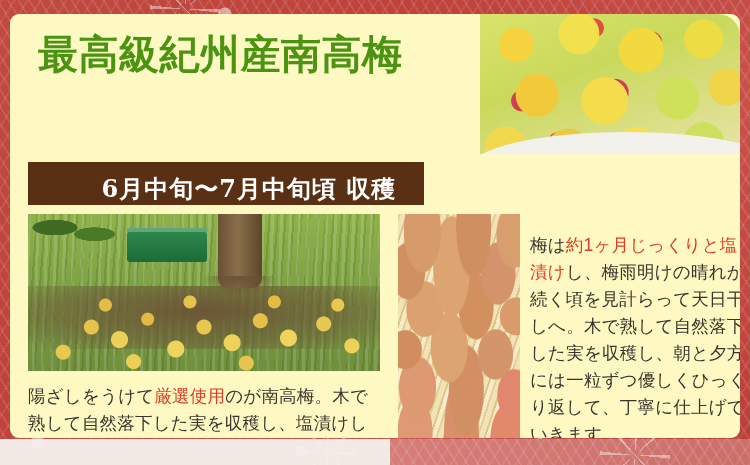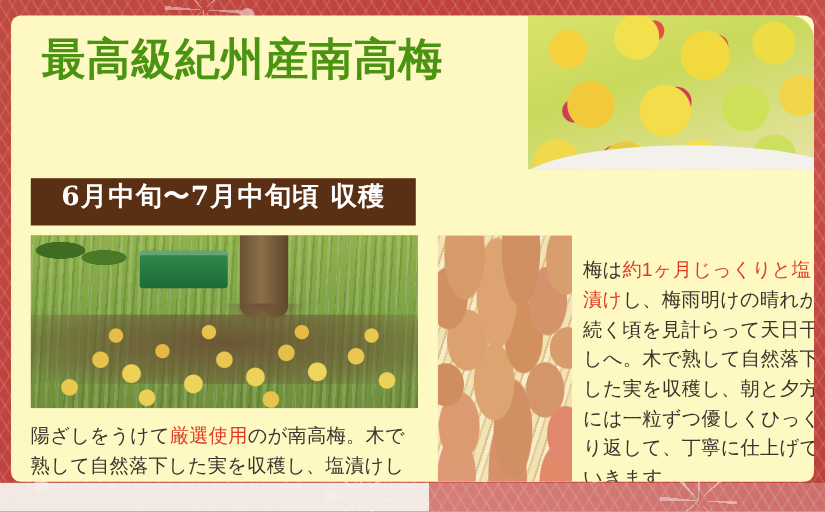--- a/index.html
+++ b/index.html
@@ -80,21 +80,21 @@
       radial-gradient(circle at 30% 92%, #dd4a44 0 10px, rgba(0,0,0,0) 11px),
       radial-gradient(circle at 60% 96%, #f4e054 0 21px, rgba(0,0,0,0) 22px),
       radial-gradient(circle at 86% 92%, #cde05e 0 20px, rgba(0,0,0,0) 21px),
       linear-gradient(160deg,#d9e36a,#c9d95c 40%,#e8e3a8 100%);
   }
   .hero .rim{position:absolute;left:-10px;bottom:-14px;width:120%;height:36px;
     background:#f3f1ec;border-radius:50%/100% 100% 0 0;}
 
   
   .bar{position:absolute;height:43px;background:#5a3014;display:flex;
-    align-items:flex-start;justify-content:center;}
+    align-items:flex-end;justify-content:center;padding-left:46px;}
   .bar-left{left:18px;top:148px;width:350px;}
   .bar-right{left:388px;top:148px;width:350px;}
   .bar-txt{font-family:"DejaVu Serif","Liberation Serif",serif;
     color:#fff;font-size:24px;font-weight:700;white-space:nowrap;letter-spacing:1px;}
 
   
   .col-left{position:absolute;left:18px;top:200px;width:352px;}
   .photo-orchard{width:352px;height:157px;overflow:hidden;position:relative;
     background:linear-gradient(180deg,#7aa23c 0%,#8cae4a 30%,#7f9f45 100%);}
   .orch-grass{position:absolute;inset:0;

